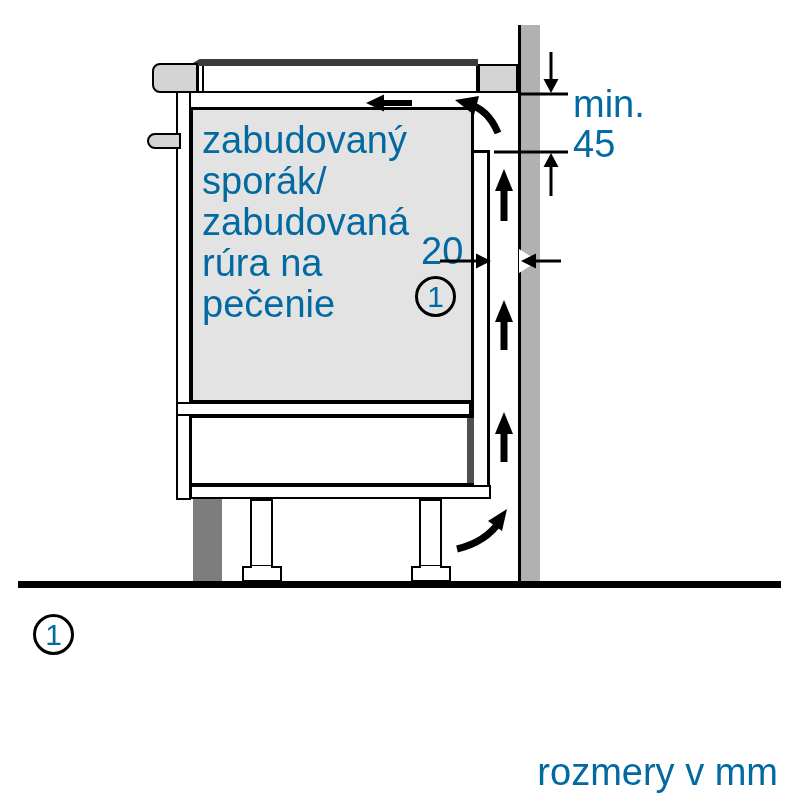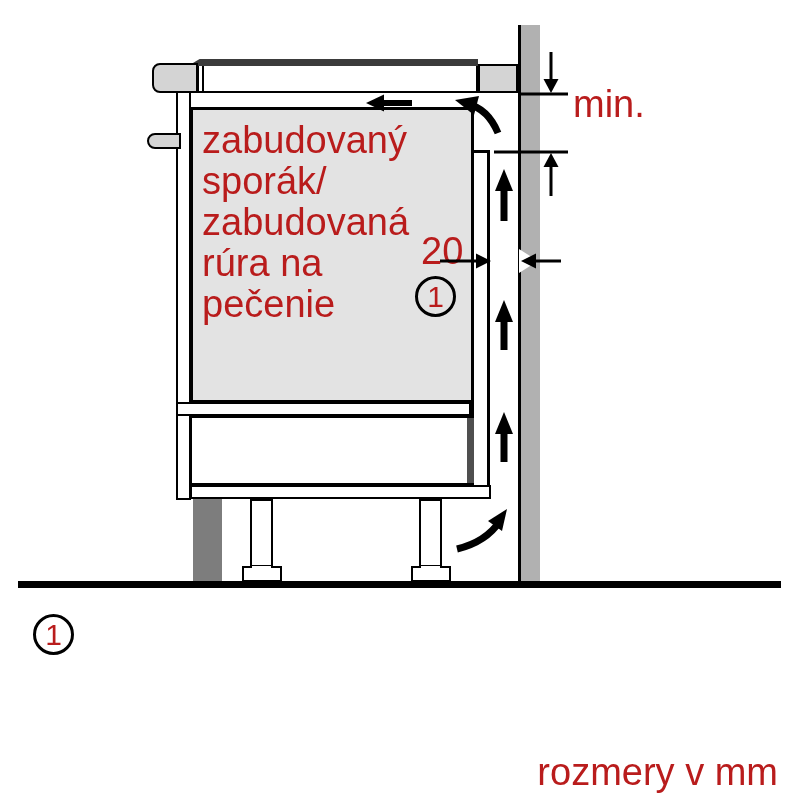--- a/index.html
+++ b/index.html
@@ -1,18 +1,18 @@
 <!DOCTYPE html>
 <html><head>
 <meta charset="utf-8">
 <style>
   html,body{margin:0;padding:0;background:#fff;}
   #canvas{
     position:relative;width:800px;height:800px;background:#ffffff;overflow:hidden;
-    font-family:"Liberation Sans","DejaVu Sans",sans-serif;color:#b91c1c;
+    font-family:"Liberation Sans","DejaVu Sans",sans-serif;color:#0369a1;
   }
   .abs{position:absolute;box-sizing:border-box;}
   .ln{background:#000;}
   .outlined{border:2px solid #000;background:#fff;}
   .outlined3{border:3px solid #000;background:#fff;}
   .multiline{white-space:pre-line;}
   .label{font-size:38px;line-height:41px;letter-spacing:0;}
   .dimtext{font-size:38px;line-height:40px;}
   .circle-marker{
     border:3px solid #000;border-radius:50%;width:41px;height:41px;
@@ -61,20 +61,21 @@
   <div class="abs outlined" style="left:242px;top:566px;width:40px;height:16px;"></div>
   <div class="abs" style="left:252px;top:566px;width:19px;height:3px;background:#fff;"></div>
   <div class="abs outlined" style="left:419px;top:499px;width:23px;height:68px;"></div>
   <div class="abs outlined" style="left:411px;top:566px;width:40px;height:16px;"></div>
   <div class="abs" style="left:421px;top:566px;width:19px;height:3px;background:#fff;"></div>
 
   <div class="abs" style="left:193px;top:499px;width:29px;height:82px;background:#7d7d7d;"></div>
 
   <div class="abs dimtext" style="left:573px;top:84px;width:130px;">
     <span style="display:block;">min.</span>
+    <span style="display:block;">45</span>
   </div>
   <div class="abs dimtext" style="left:421px;top:231px;">20</div>
 
   <div class="abs circle-marker" style="left:415px;top:276px;">
     <span>1</span>
   </div>
 
   <div class="abs circle-marker" style="left:33px;top:614px;background:#fff;">
     <span>1</span>
   </div>

